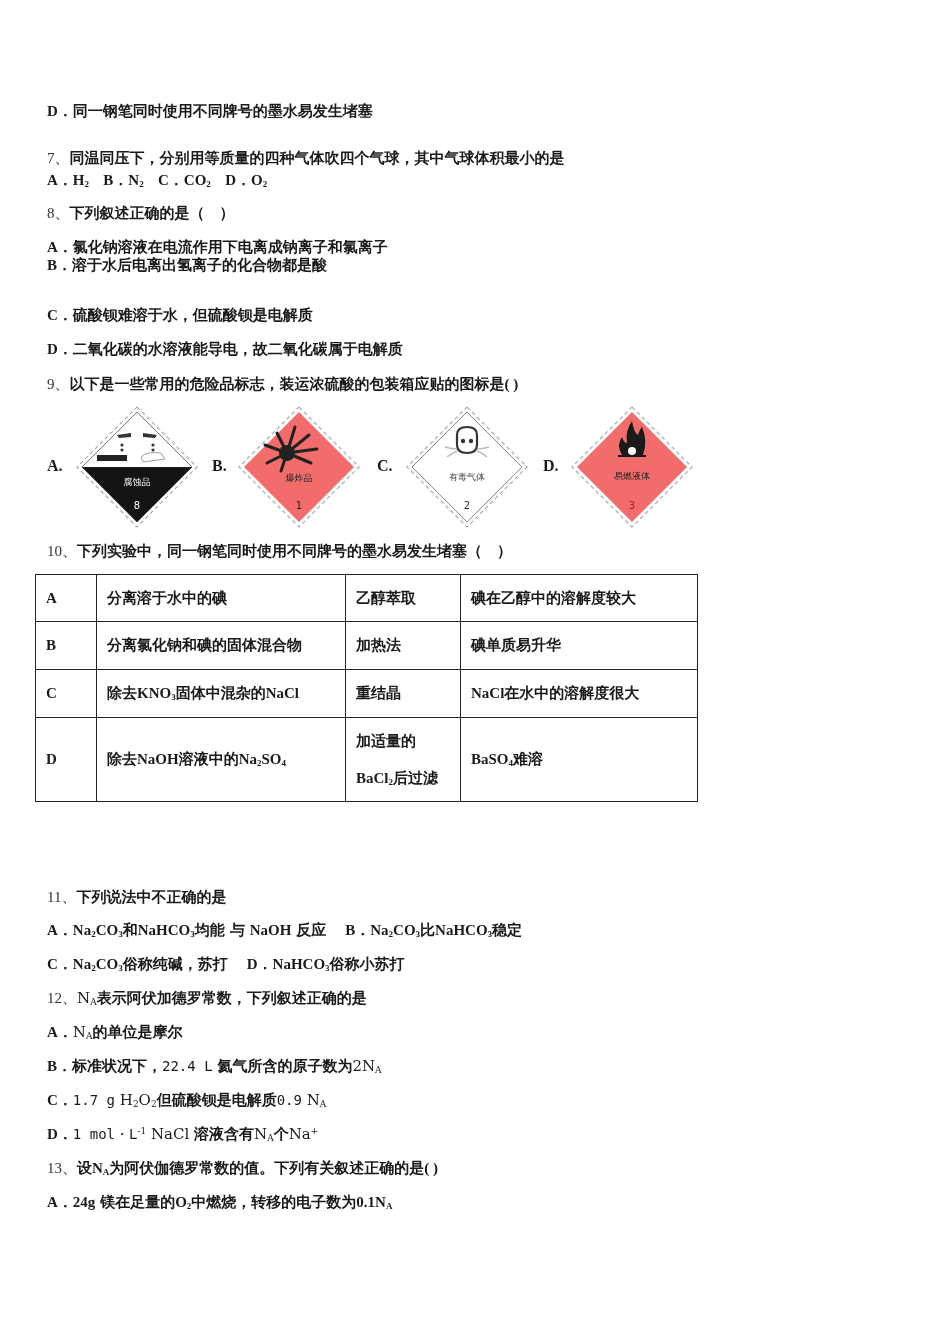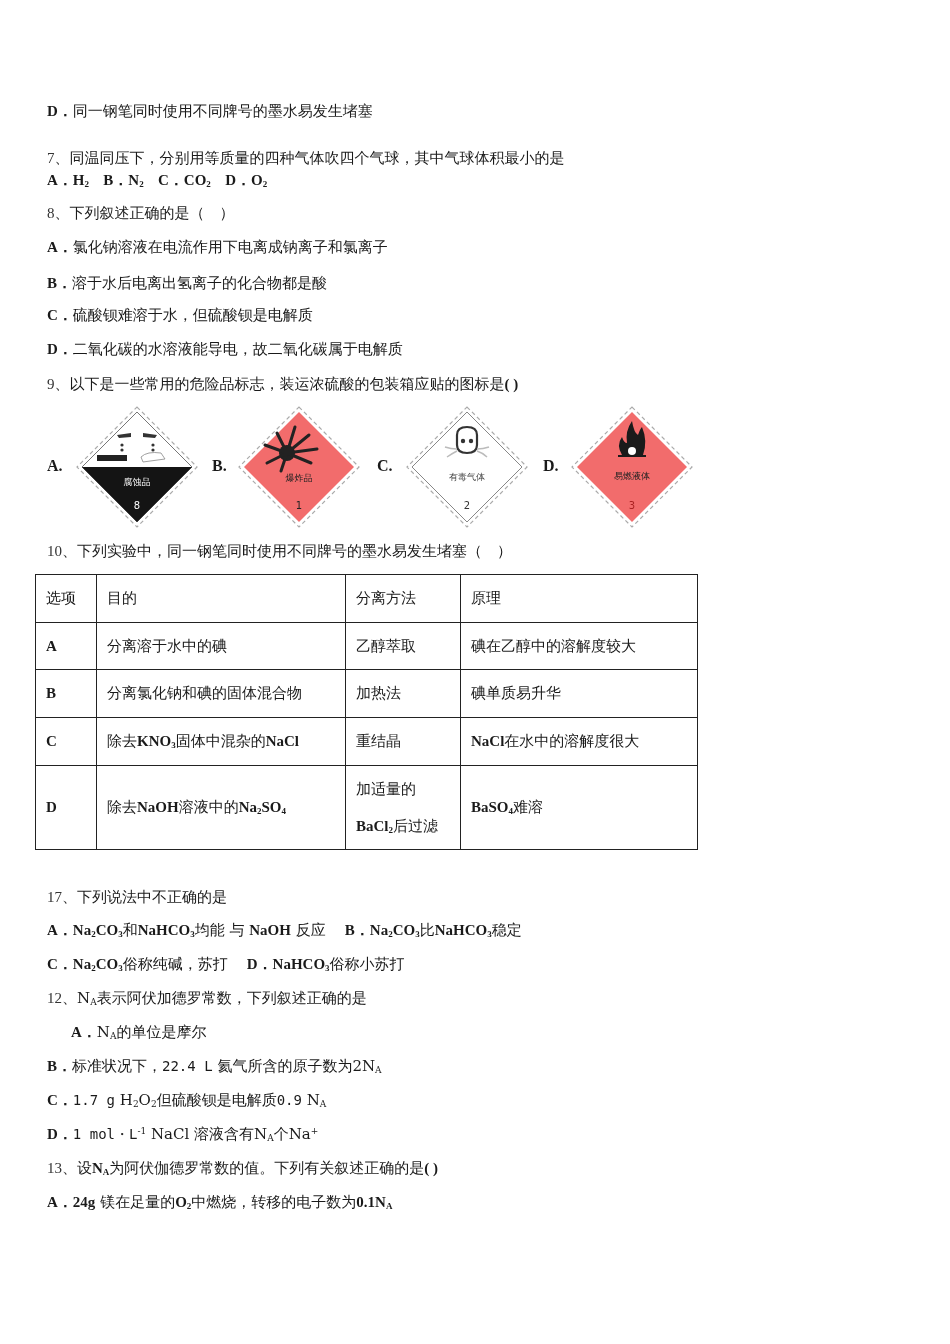--- a/index.html
+++ b/index.html
@@ -5,21 +5,21 @@
   html, body { margin:0; padding:0; background:#ffffff; }
   body { width:950px; height:1344px; position:relative; overflow:hidden;
          font-family:"DejaVu Serif", "Liberation Serif", serif; color:#1a1a1a; }
   .line { position:absolute; left:47px; font-size:15px; line-height:20px; white-space:nowrap; }
   .opt { font-weight:bold; font-family:"Liberation Serif", serif; }
   .b { font-weight:bold; font-family:"Liberation Serif", serif; }
   .num { font-family:"Liberation Serif", serif; color:#333; }
   sub { font-size:9px; vertical-align:-2px; line-height:0; }
   sup { font-size:9px; vertical-align:5px; line-height:0; }
   .mono { font-family:"DejaVu Sans Mono", "Liberation Mono", monospace; font-size:14px; }
-  .cjk { font-family:"DejaVu Sans", sans-serif; }
+  .cjk { font-family:"DejaVu Sans", sans-serif;font-weight:bold; }
 
   .sign-label { position:absolute; top:457px; font-size:16px; font-weight:bold; font-family:"Liberation Serif", serif; }
   .diamond-wrap { position:absolute; width:124px; height:124px; top:405px; }
   .diamond-wrap svg { width:124px; height:124px; display:block; }
 
   table.q10 { position:absolute; left:35px; top:574px; border-collapse:collapse; font-size:15px; }
   table.q10 td { border:1.5px solid #222; padding:0 0 0 10px; vertical-align:middle; }
   .ans-row span { position:absolute; top:852px; font-size:15px; font-weight:bold; font-family:"Liberation Serif", serif; }
 </style>
 </head>
@@ -38,21 +38,21 @@
   <span class="opt"><span>C．</span><span>CO</span><sub>2</sub></span>&nbsp;&nbsp;
   <span class="opt"><span>D．</span><span>O</span><sub>2</sub></span>
 </div>
 
 <div class="line" style="top:203px;">
   <span class="num">8、</span><span class="cjk">下列叙述正确的是（　）</span>
 </div>
 <div class="line" style="top:237px;text-align:center;">
   <span class="opt">A．</span><span class="cjk">氯化钠溶液在电流作用下电离成钠离子和氯离子</span>
 </div>
-<div class="line" style="top:273px;">
+<div class="line" style="top:255px;">
   <span class="opt">B．</span><span class="cjk">溶于水后电离出氢离子的化合物都是酸</span>
 </div>
 <div class="line" style="top:305px;text-align:center;">
   <span class="opt">C．</span><span class="cjk">硫酸钡难溶于水，但硫酸钡是电解质</span>
 </div>
 <div class="line" style="top:339px;">
   <span class="opt">D．</span><span class="cjk">二氧化碳的水溶液能导电，故二氧化碳属于电解质</span>
 </div>
 
 <div class="line" style="top:374px;">
@@ -125,26 +125,20 @@
 </div>
 
 <table class="q10">
   <colgroup>
     <col style="width:61px">
       <col style="width:249px">
       <col style="width:115px">
       <col style="width:237px">
   </colgroup>
   <tbody>
-      <tr style="height:48px">
-    <td class="cjk">选项</td>
-    <td class="cjk">目的</td>
-    <td class="cjk">分离方法</td>
-    <td class="cjk">原理</td>
-  </tr>
   <tr style="height:47px">
     <td class="b">A</td>
     <td class="cjk">分离溶于水中的碘</td>
     <td class="cjk">乙醇萃取</td>
     <td class="cjk">碘在乙醇中的溶解度较大</td>
   </tr>
   <tr style="height:48px">
     <td class="b">B</td>
     <td class="cjk">分离氯化钠和碘的固体混合物</td>
     <td class="cjk">加热法</td>
@@ -169,33 +163,33 @@
   </table>
 
 <div class="ans-row">
   <span style="left:47px;"></span>
   <span style="left:212px;"></span>
   <span style="left:377px;"></span>
   <span style="left:543px;"></span>
 </div>
 
 <div class="line" style="top:887px;">
-  <span class="num">17、</span><span class="cjk">下列说法中不正确的是</span>
+  <span class="num">11、</span><span class="cjk">下列说法中不正确的是</span>
 </div>
 <div class="line" style="top:920px;">
   <span class="opt">A．</span><span class="b">Na</span><sub class="b">2</sub><span class="b">CO</span><sub class="b">3</sub><span class="cjk">和</span><span class="b">NaHCO</span><sub class="b">3</sub><span class="cjk">均能 与</span> <span class="b">NaOH</span> <span class="cjk">反应</span>&nbsp;&nbsp;&nbsp;&nbsp;<span class="opt">B．</span><span class="b">Na</span><sub class="b">2</sub><span class="b">CO</span><sub class="b">3</sub><span class="cjk">比</span><span class="b">NaHCO</span><sub class="b">3</sub><span class="cjk">稳定</span>
 </div>
 <div class="line" style="top:954px;text-align:right;">
   <span class="opt">C．</span><span class="b">Na</span><sub class="b">2</sub><span class="b">CO</span><sub class="b">3</sub><span class="cjk">俗称纯碱，苏打</span>&nbsp;&nbsp;&nbsp;&nbsp;<span class="opt">D．</span><span class="b">NaHCO</span><sub class="b">3</sub><span class="cjk">俗称小苏打</span>
 </div>
 
 <div class="line" style="top:988px;">
   <span class="num">12、</span><span>N</span><sub>A</sub><span class="cjk">表示阿伏加德罗常数，下列叙述正确的是</span>
 </div>
-<div class="line" style="top:1022px;margin-left:24px;">
+<div class="line" style="top:1022px;">
   <span class="opt">A．</span><span>N</span><sub>A</sub><span class="cjk">的单位是摩尔</span>
 </div>
 <div class="line" style="top:1056px;">
   <span class="opt">B．</span><span class="cjk">标准状况下，</span><span class="mono">22.4 L</span> <span class="cjk">氦气所含的原子数为</span><span>2N</span><sub>A</sub>
 </div>
 <div class="line" style="top:1090px;">
   <span class="opt">C．</span><span class="mono">1.7 g</span> <span>H</span><sub>2</sub><span>O</span><sub>2</sub><span class="cjk">但硫酸钡是电解质</span><span class="mono">0.9</span> <span>N</span><sub>A</sub>
 </div>
 <div class="line" style="top:1124px;">
   <span class="opt">D．</span><span class="mono">1 mol・L</span><sup>-1</sup> <span>NaCl</span> <span class="cjk">溶液含有</span><span>N</span><sub>A</sub><span class="cjk">个</span><span>Na</span><sup>+</sup>

